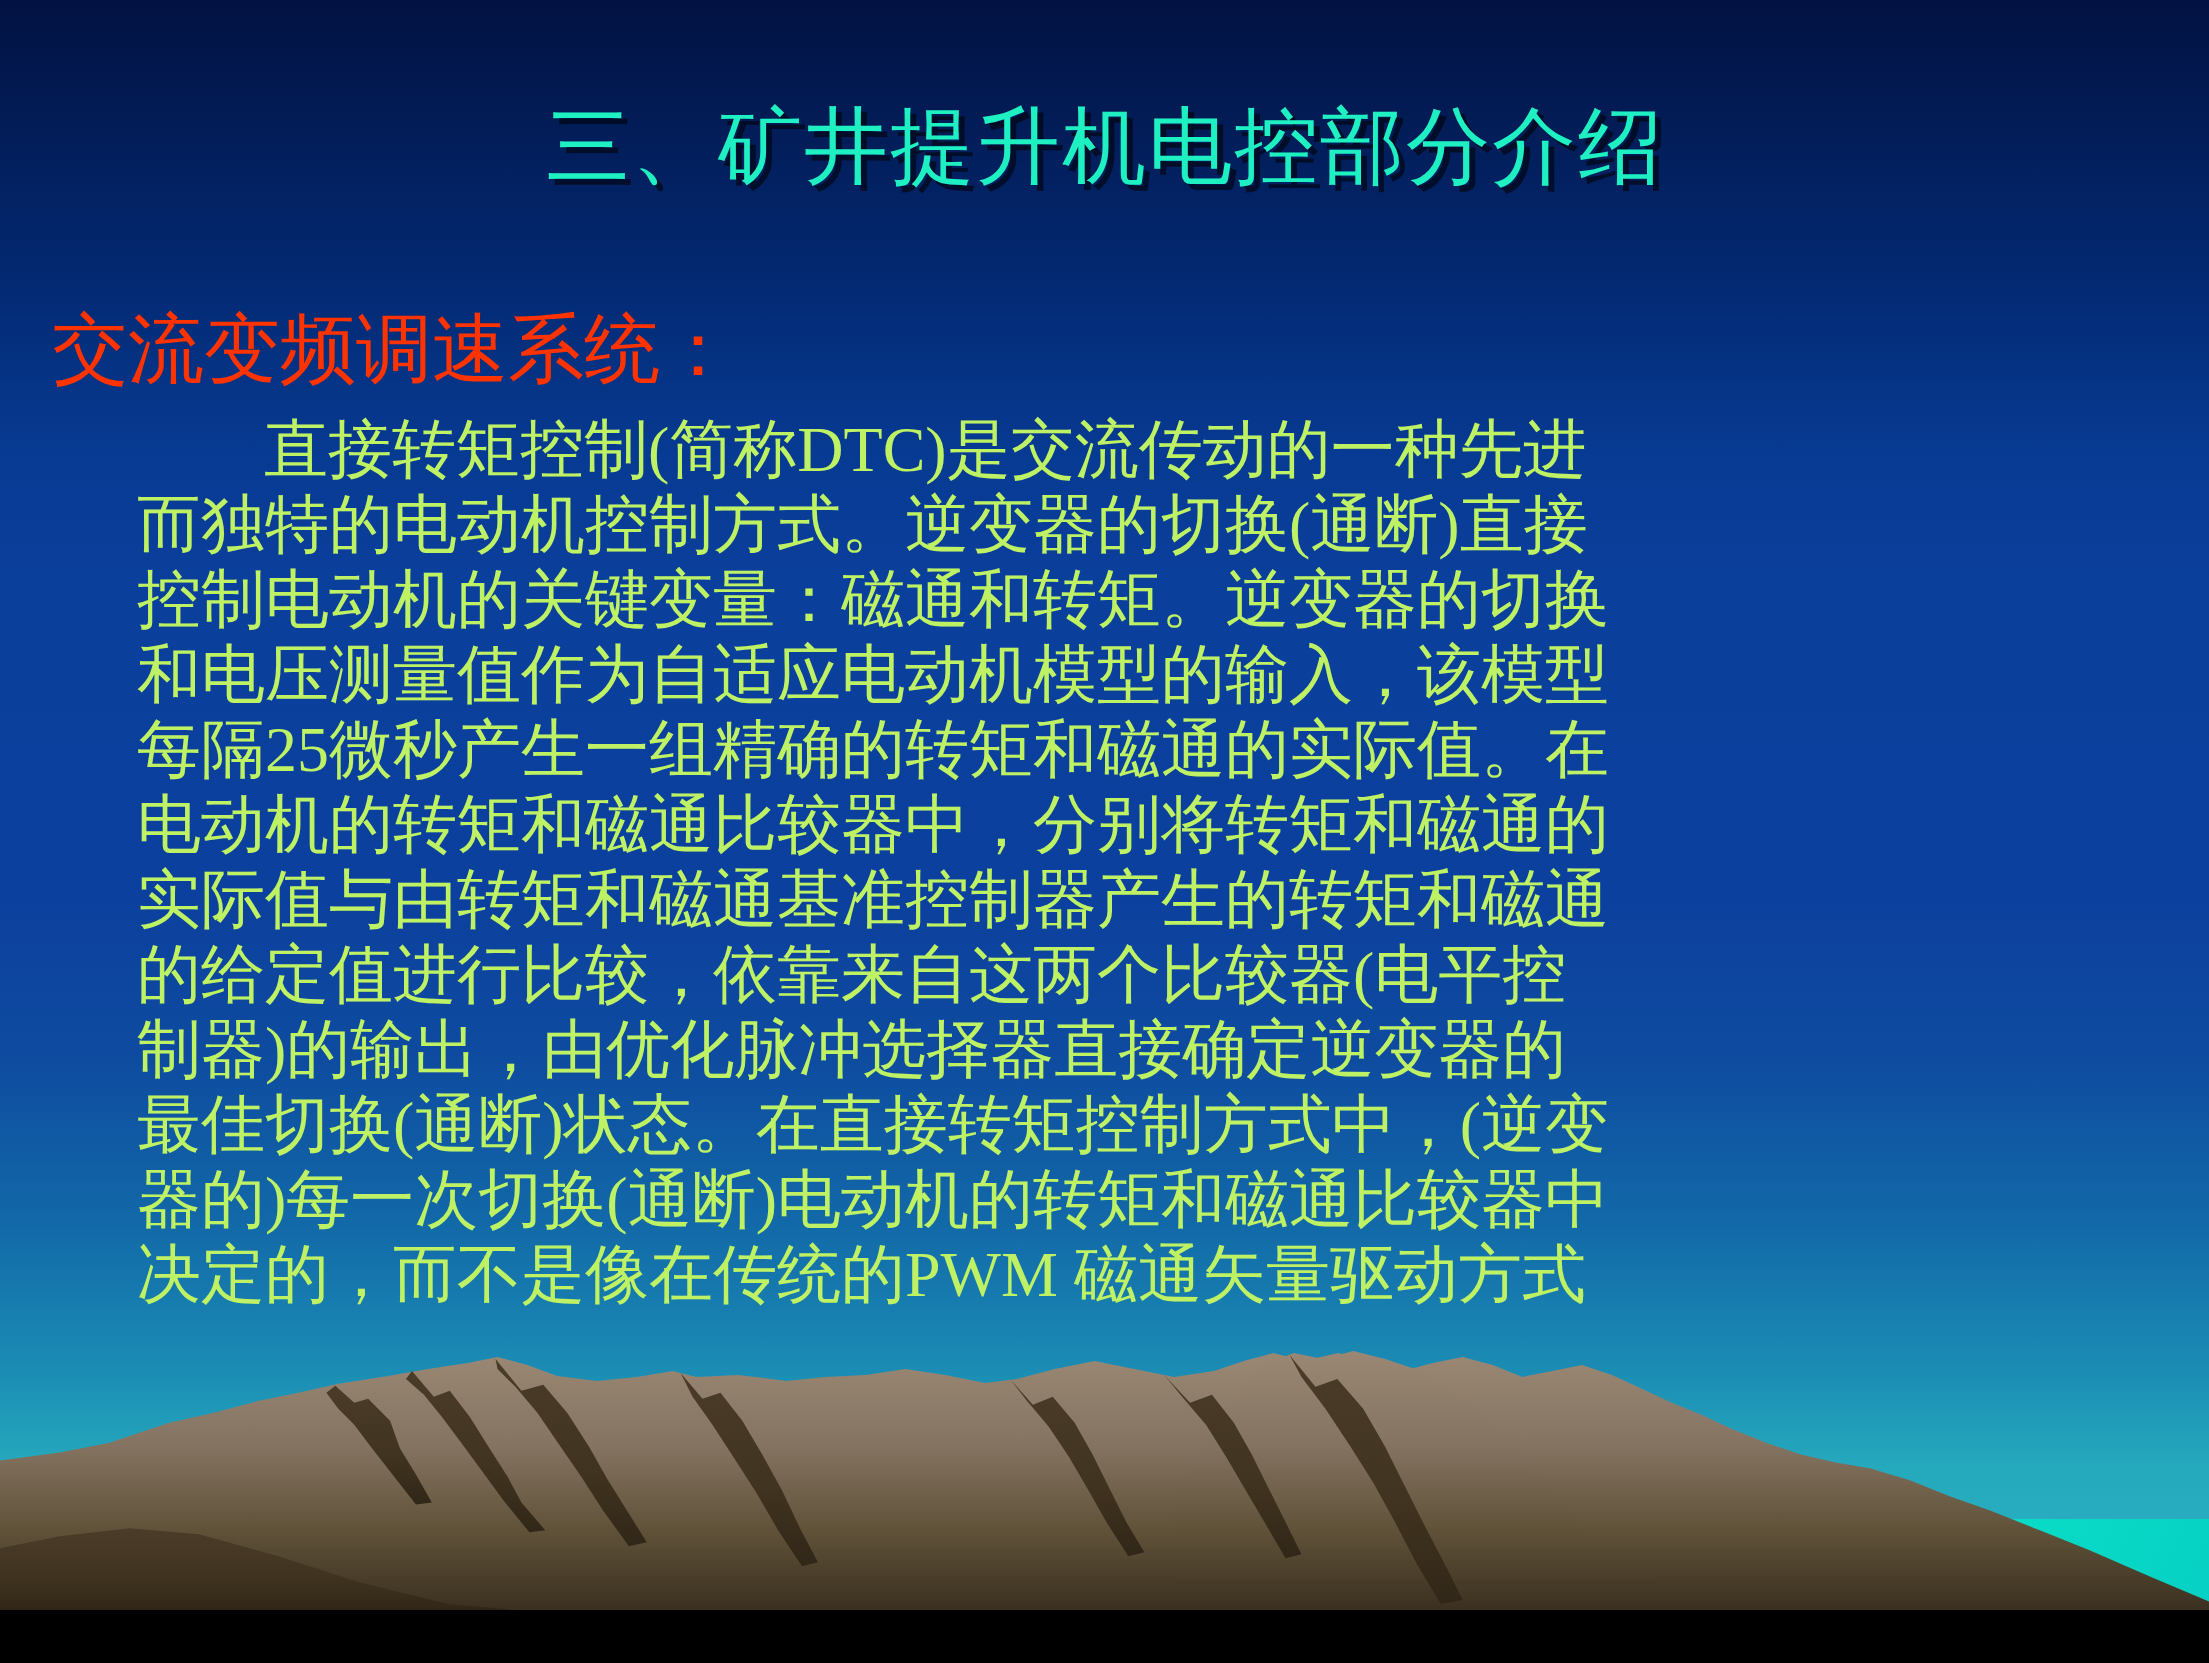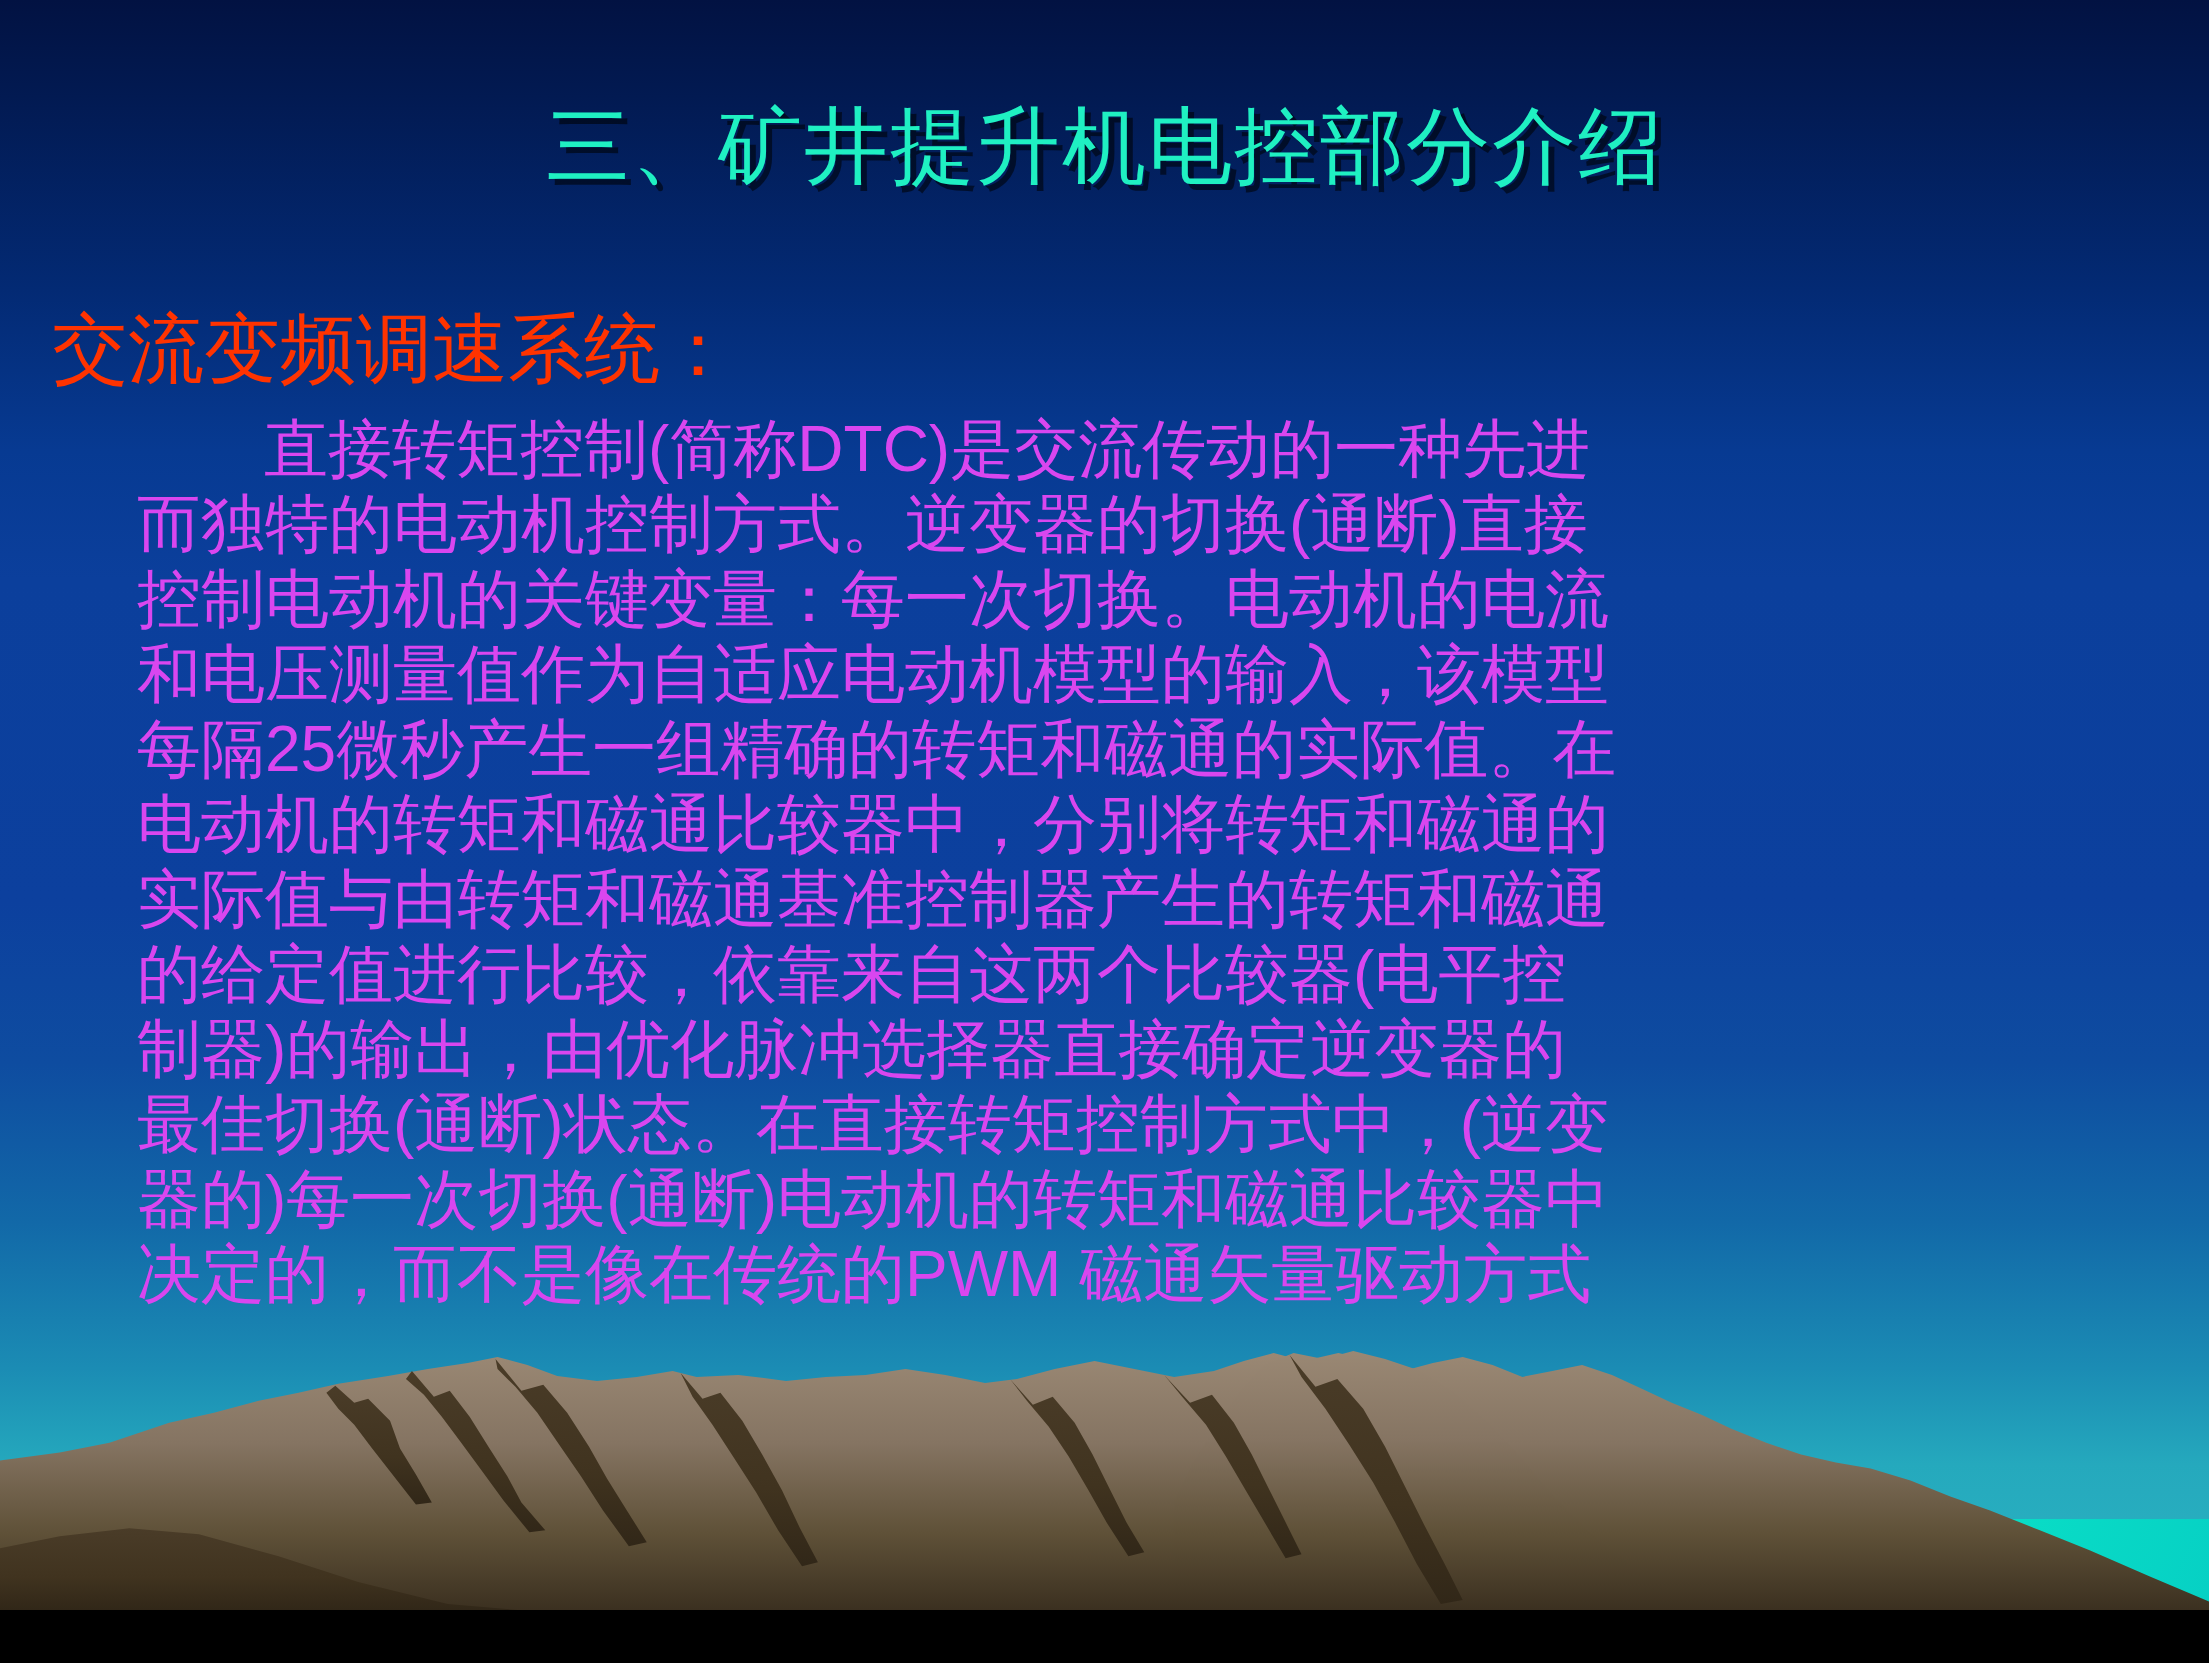--- a/index.html
+++ b/index.html
@@ -83,24 +83,24 @@
     white-space: nowrap;
     text-align: right;
   }
 
   
   #body-text {
     position: absolute;
     left: 137px;
     top: 412px;
     width: 2056px;
-    font-family: Liberation Sans, sans-serif;
+    font-family: Liberation Serif, serif;
     font-size: 64px;
     line-height: 75px;
-    color: #d946ef;
+    color: #bef264;
     text-align: justify;
     text-justify: inter-character;
   }
   #body-text p {
     margin: 0;
   }
   #body-text .indent {
     display: inline-block;
     width: 127px;
   }
@@ -113,21 +113,21 @@
   <div id="bg-sky"></div>
   <div id="bg-band"></div>
 
   <div id="title">三、矿井提升机电控部分介绍</div>
 
   <div id="subtitle">交流变频调速系统：</div>
 
   <div id="body-text">
     <p><span class="indent"></span><span>直接转矩控制(简称DTC)是交流传动的一种先进</span></p>
     <p><span>而独特的电动机控制方式。逆变器的切换(通断)直接</span></p>
-    <p><span>控制电动机的关键变量：每一次切换。电动机的电流</span></p>
+    <p><span>控制电动机的关键变量：磁通和转矩。逆变器的切换</span></p>
     <p><span>和电压测量值作为自适应电动机模型的输入，该模型</span></p>
     <p><span>每隔25微秒产生一组精确的转矩和磁通的实际值。在</span></p>
     <p><span>电动机的转矩和磁通比较器中，分别将转矩和磁通的</span></p>
     <p><span>实际值与由转矩和磁通基准控制器产生的转矩和磁通</span></p>
     <p><span>的给定值进行比较，依靠来自这两个比较器(电平控</span></p>
     <p><span>制器)的输出，由优化脉冲选择器直接确定逆变器的</span></p>
     <p><span>最佳切换(通断)状态。在直接转矩控制方式中，(逆变</span></p>
     <p><span>器的)每一次切换(通断)电动机的转矩和磁通比较器中</span></p>
     <p><span>决定的，而不是像在传统的PWM 磁通矢量驱动方式</span></p>
   </div>

